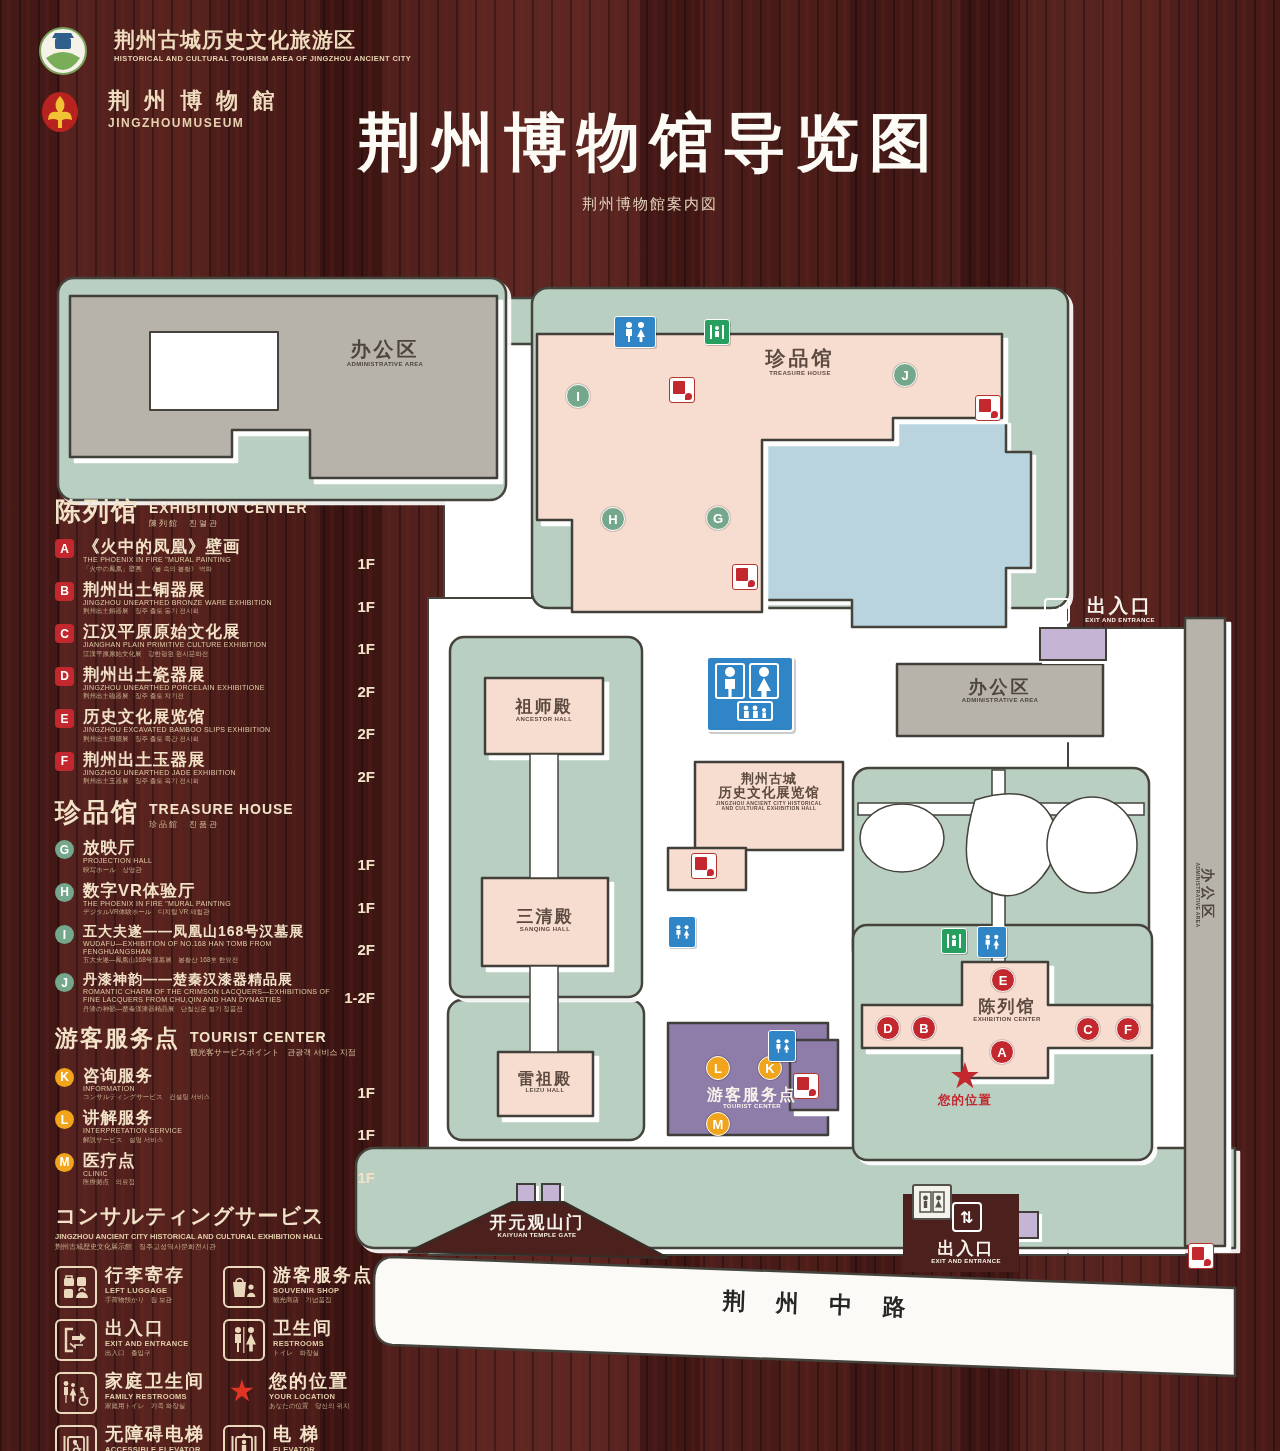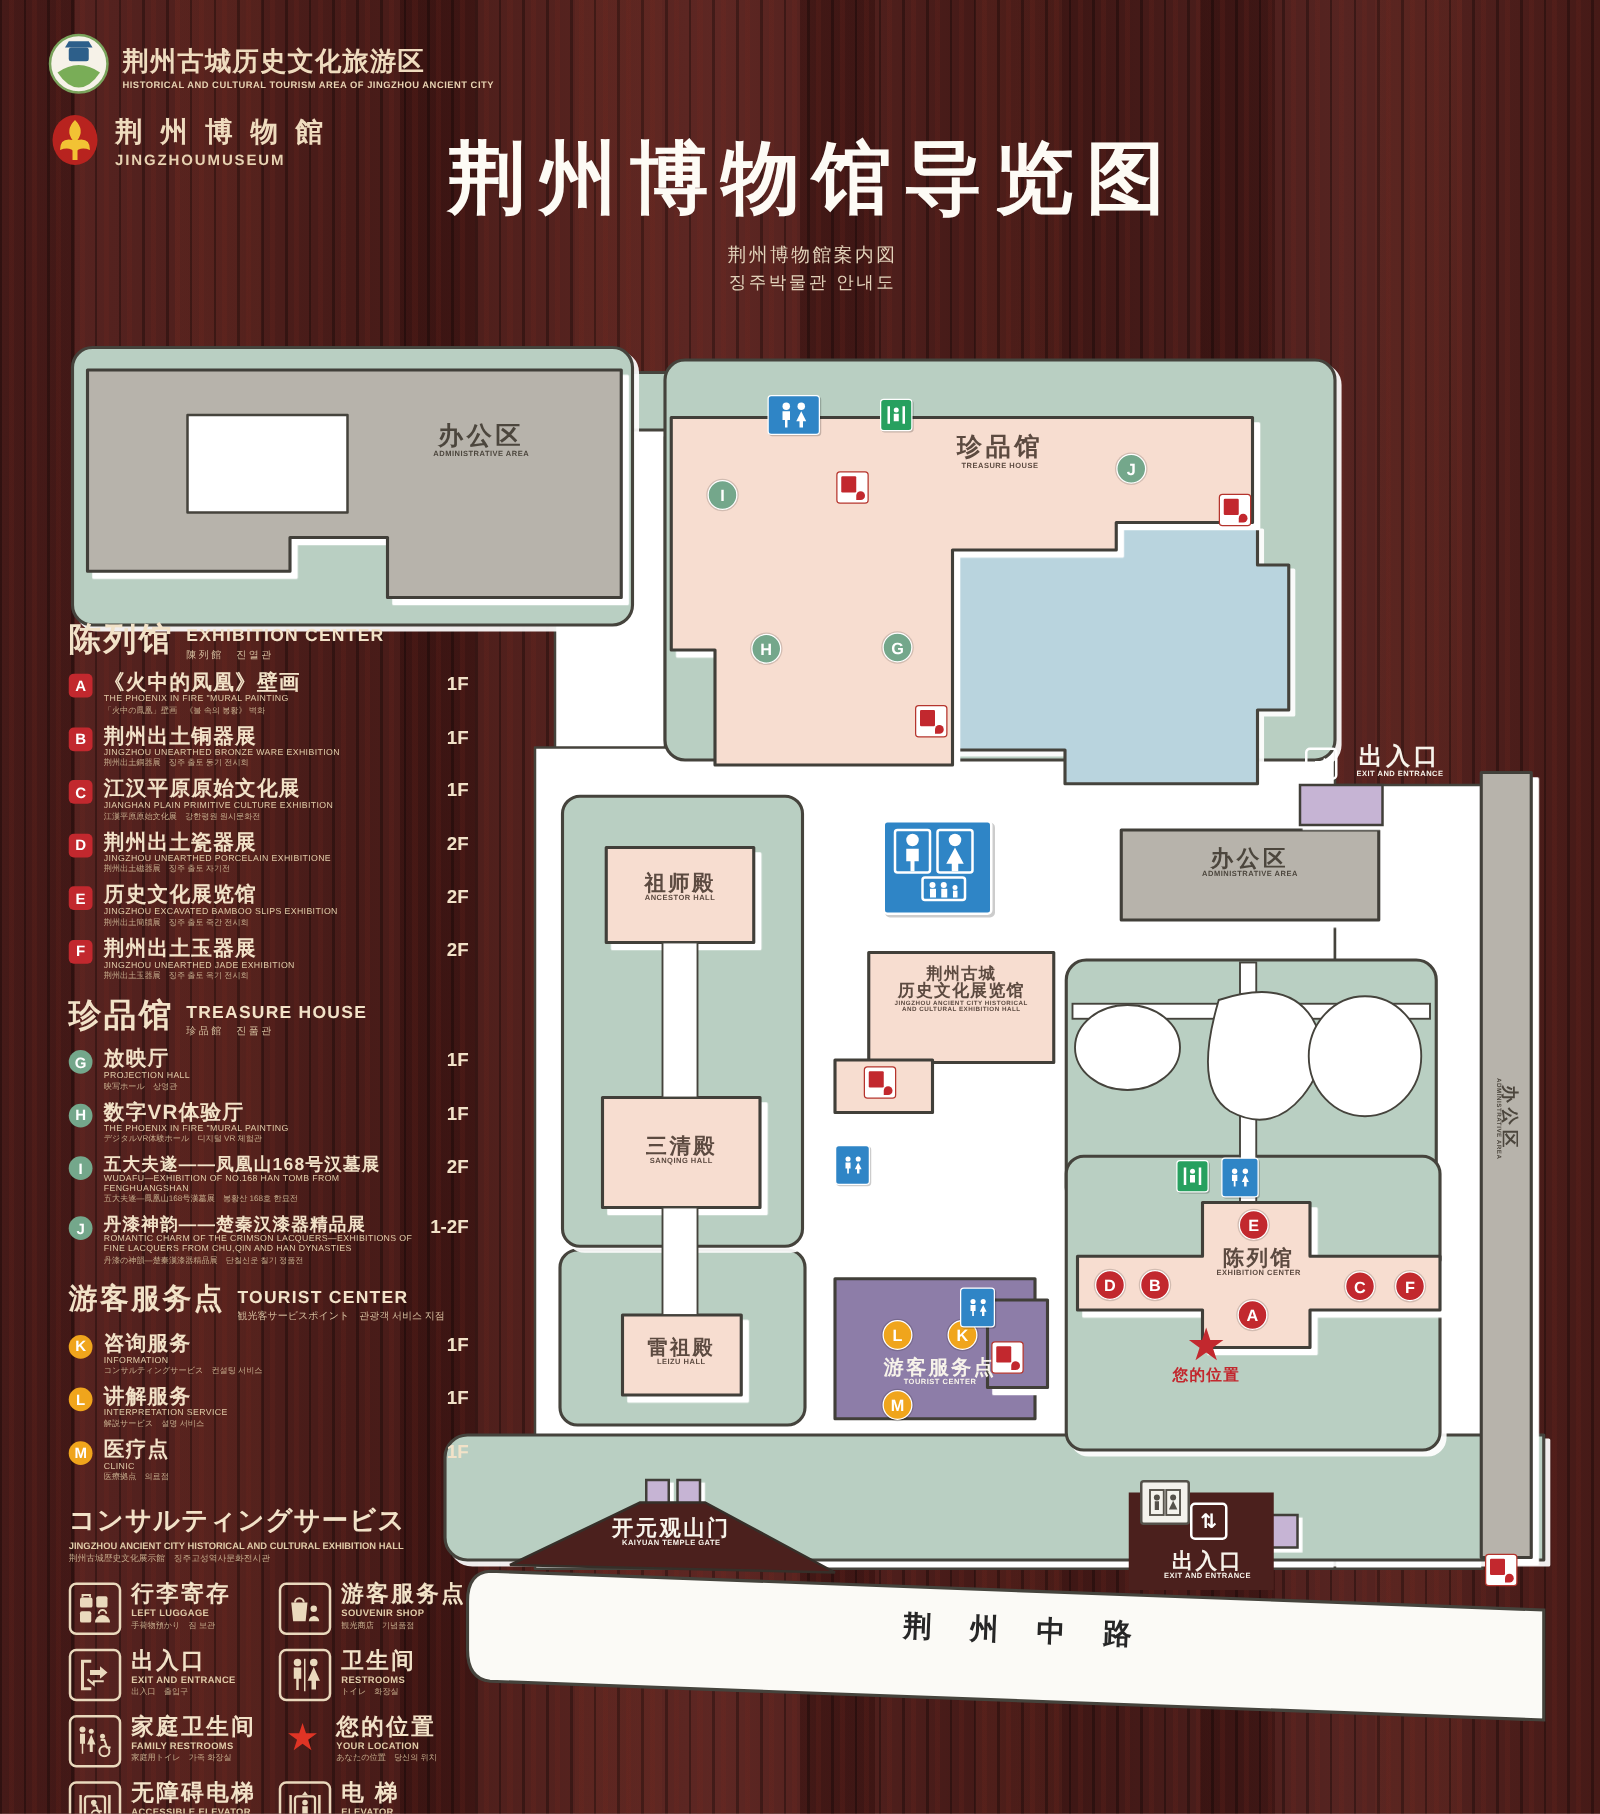--- a/index.html
+++ b/index.html
@@ -35,21 +35,21 @@
   .rel::before{content:"";position:absolute;left:3px;top:3px;width:12px;height:13px;background:#c2282e;border-radius:1px}
   .rel::after{content:"";position:absolute;right:2px;bottom:2px;width:7px;height:7px;background:#c2282e;border-radius:50% 50% 50% 0}
   .wc{position:absolute;z-index:4;background:#2f85c6;border:1.5px solid #fff;border-radius:3px;display:flex;align-items:center;justify-content:center;gap:2px;box-shadow:1px 1px 0 rgba(0,0,0,.2)}
   .gel{position:absolute;z-index:4;width:24px;height:24px;background:#27a05f;border:1.5px solid #fff;border-radius:3px;display:flex;align-items:center;justify-content:center;box-shadow:1px 1px 0 rgba(0,0,0,.2)}
   .wcbig{position:absolute;z-index:4;left:706px;top:656px;width:84px;height:72px;background:#2f85c6;border:2px solid #fff;border-radius:4px;box-shadow:2px 2px 0 rgba(0,0,0,.2)}
   .wcpair{position:absolute;z-index:4;left:912px;top:1184px;width:36px;height:32px;background:#f4f2ec;border:2px solid #55514a;border-radius:3px;display:flex;align-items:center;justify-content:center;gap:2px}
   .exico{position:absolute;z-index:4;border:2.5px solid #fff;border-radius:4px;color:#fff;display:flex;align-items:center;justify-content:center;font-weight:bold}
   .star{position:absolute;z-index:4;color:#c2282e;transform:translate(-50%,-50%);font-size:36px;line-height:1}
 
   
-  .hlogo{position:absolute;display:flex;align-items:center;gap:10px;z-index:2}
+  .hlogo{position:absolute;display:flex;gap:26px;z-index:2}
   .hlogo .tx .t1{font-weight:bold;color:#efdcbf;letter-spacing:1px}
   .hlogo .tx .t2{color:#e7d2b2;font-weight:bold}
   .title-blk{position:absolute;left:300px;top:100px;width:700px;text-align:center;z-index:2;color:#fdfbf5}
   .title-blk .tt{font-size:63px;font-weight:bold;letter-spacing:10px;white-space:nowrap}
   .title-blk .ts{font-size:21px;font-weight:bold;letter-spacing:3px;color:#eee3d0;margin-top:8px}
   .title-blk .tj{font-size:15px;color:#e2d2ba;margin-top:9px;letter-spacing:2px}
   .title-blk .tk{font-size:14px;color:#e2d2ba;margin-top:3px;letter-spacing:2px}
 
   
   .side{position:absolute;left:55px;top:498px;width:320px;z-index:2}
@@ -60,21 +60,21 @@
   .shead .h3{font-size:8px;color:#d6bf9f;margin-top:3px;letter-spacing:2px}
   .srow{position:relative;padding:0 40px 0 28px;margin-bottom:8px}
   .smk{position:absolute;left:0;top:1px;width:19px;height:19px;display:flex;align-items:center;justify-content:center;color:#fff;font-weight:bold;font-size:12px}
   .smk.sq{background:#c2282e;border-radius:4px}
   .smk.ci{background:#74a78b;border-radius:50%}
   .smk.or{background:#f0a51c;border-radius:50%}
   .st{font-size:16.5px;font-weight:bold;color:#f2e2c8;letter-spacing:1px;line-height:1.05;white-space:nowrap}
   .st.long{font-size:14px}
   .se{font-size:7px;color:#e0cba8;margin-top:1px;line-height:1.2;letter-spacing:.3px}
   .sj{font-size:6.5px;color:#c4ab8b;line-height:1.2}
-  .sf{position:absolute;right:0;top:1px;font-size:15px;font-weight:bold;color:#f2e2c8}
+  .sf{position:absolute;right:0;top:17px;font-size:15px;font-weight:bold;color:#f2e2c8}
   .hallblk{margin-top:16px}
   .hallblk .ht{font-size:21px;font-weight:bold;color:#f2e2c8;letter-spacing:1px;white-space:nowrap}
   .hallblk .he{font-size:7.5px;color:#e0cba8;margin-top:2px;font-weight:bold}
   .hallblk .hj{font-size:7px;color:#c4ab8b;margin-top:1px}
   .lgrid{margin-top:14px;display:grid;grid-template-columns:168px 150px;row-gap:9px}
   .lrow{display:flex;gap:8px;align-items:flex-start;min-height:44px}
   .licon{width:38px;height:38px;flex:0 0 38px;border:2px solid #ead9bd;border-radius:6px;display:flex;align-items:center;justify-content:center}
   .licon.noborder{border:none}
   .lt{font-size:18px;font-weight:bold;color:#f2e2c8;letter-spacing:2px;line-height:1;white-space:nowrap}
   .le{font-size:7.5px;color:#e0cba8;font-weight:bold;margin-top:2px;letter-spacing:.3px}
@@ -166,21 +166,20 @@
     </span>
     <span class="tx">
       <div class="t1" style="font-size:22px;letter-spacing:4px">荆 州 博 物 館</div>
       <div class="t2" style="font-size:12px;letter-spacing:1.5px">JINGZHOUMUSEUM</div>
     </span>
   </div>
 
   <div class="title-blk">
     <div class="tt">荆州博物馆导览图</div>
     <div class="tj">荆州博物館案内図</div>
-    <div class="tk">징주박물관 안내도</div>
   </div>
 
   <div class="maplab dk" style="left:385px;top:339px">
     <div class="l1" style="font-size:20px;letter-spacing:3px">办公区</div>
     <div class="l2">ADMINISTRATIVE AREA</div>
   </div>
   <div class="maplab" style="left:800px;top:348px;color:#5c4a40">
     <div class="l1" style="font-size:20px;letter-spacing:3px">珍品馆</div>
     <div class="l2">TREASURE HOUSE</div>
   </div>

